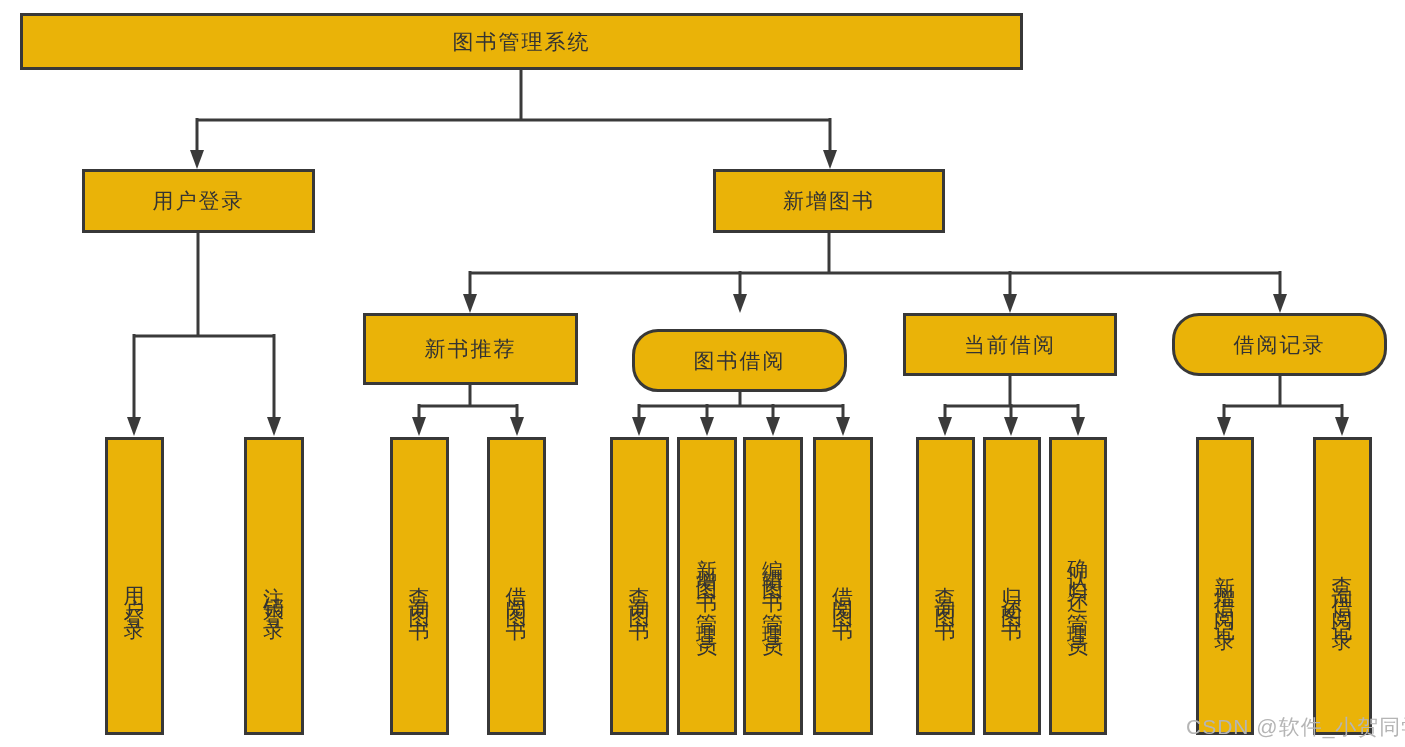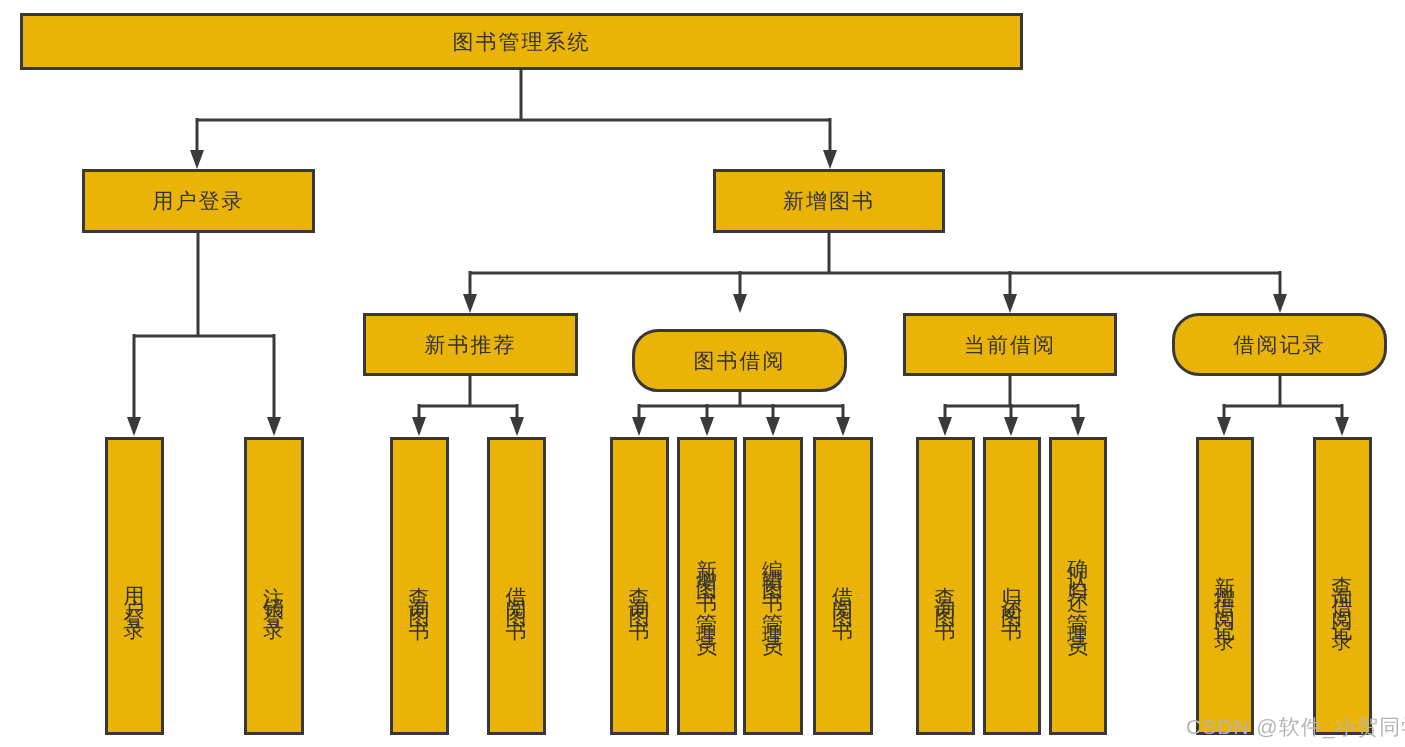--- a/index.html
+++ b/index.html
@@ -39,21 +39,21 @@
     font-size: 21px;
     line-height: 1;
     letter-spacing: 11px;
     margin-bottom: -11px;
     white-space: nowrap;
   }
   
   .n-root  { left: 20px;   top: 13px;  width: 1003px; height: 57px; }
   .n-login { left: 82px;   top: 169px; width: 233px;  height: 64px; }
   .n-mgmt  { left: 713px;  top: 169px; width: 232px;  height: 64px; }
-  .n-g0    { left: 363px;  top: 313px; width: 215px;  height: 63px; }
+  .n-g0    { left: 363px;  top: 313px; width: 215px;  height: 72px; }
   .n-g1    { left: 632px;  top: 329px; width: 215px;  height: 63px; border-radius: 26px; }
   .n-g2    { left: 903px;  top: 313px; width: 214px;  height: 63px; text-align: right; }
   .n-g3    { left: 1172px; top: 313px; width: 215px;  height: 63px; border-radius: 27px; }
   .leaf    { top: 437px;   height: 298px; }
   .l-1  { left: 105px;  width: 59px; }
   .l-2  { left: 244px;  width: 60px; }
   .l-3  { left: 390px;  width: 59px; }
   .l-4  { left: 487px;  width: 59px; }
   .l-5  { left: 610px;  width: 59px; }
   .l-6  { left: 677px;  width: 60px; }

